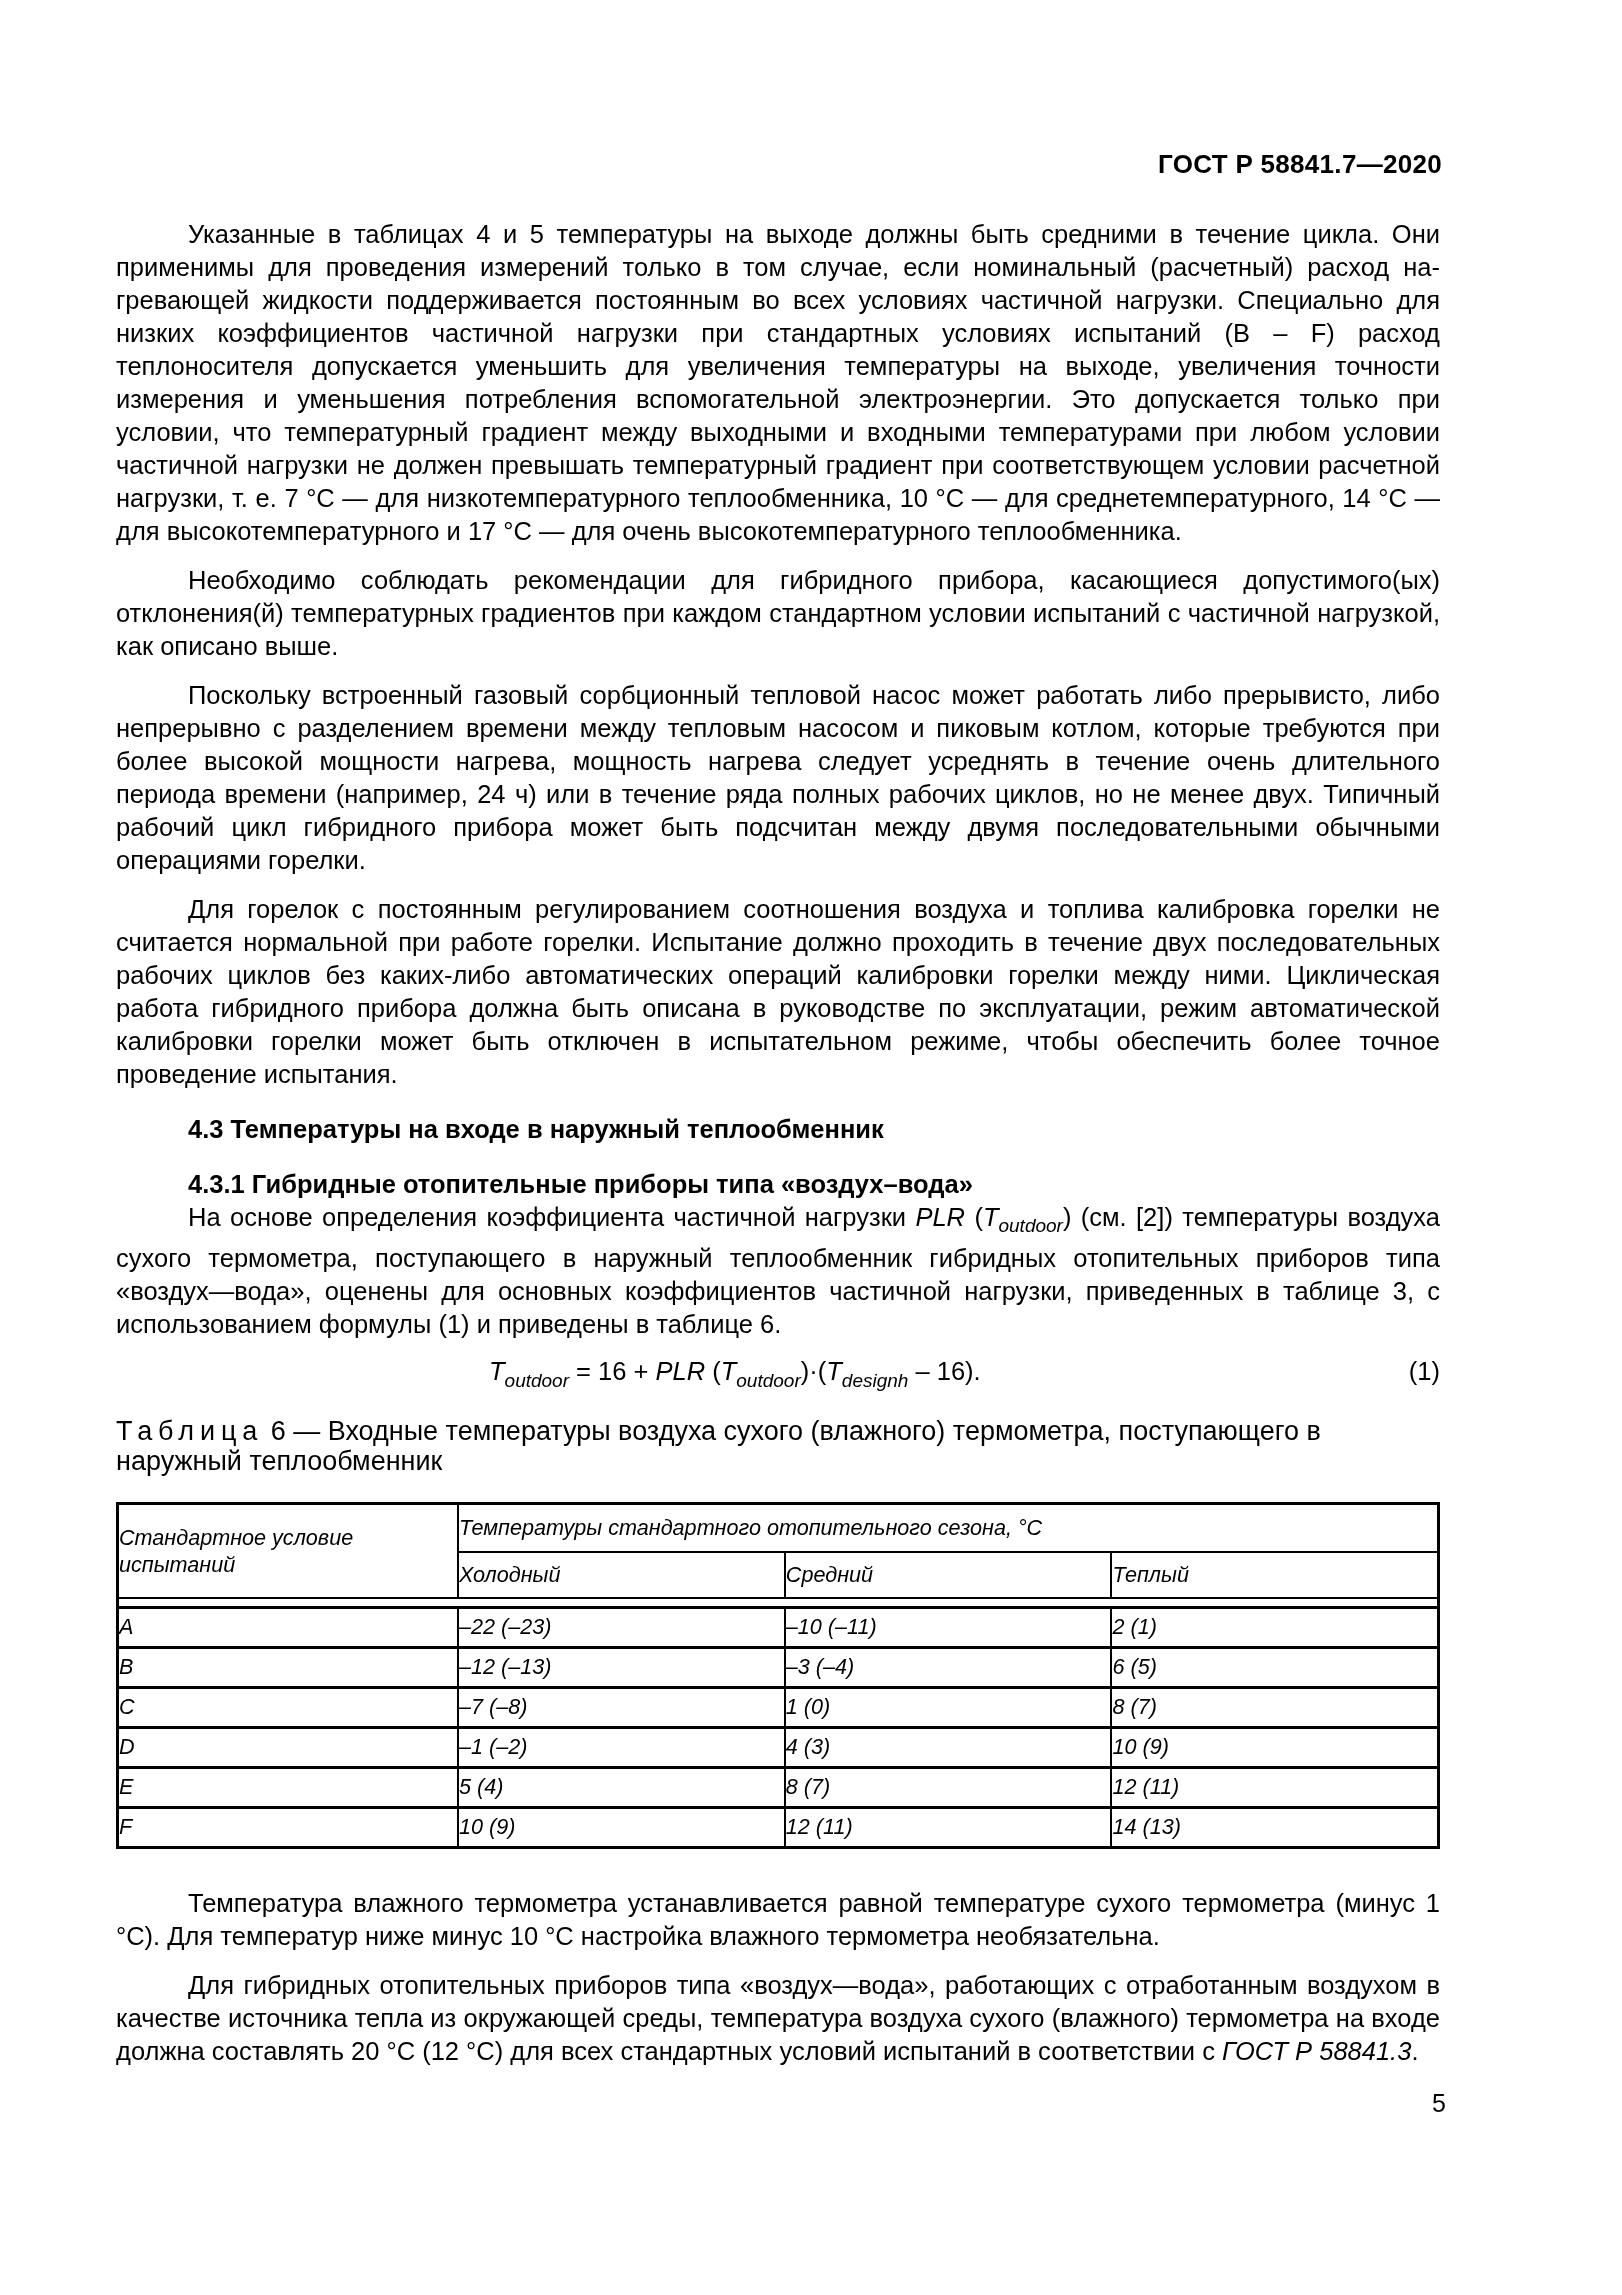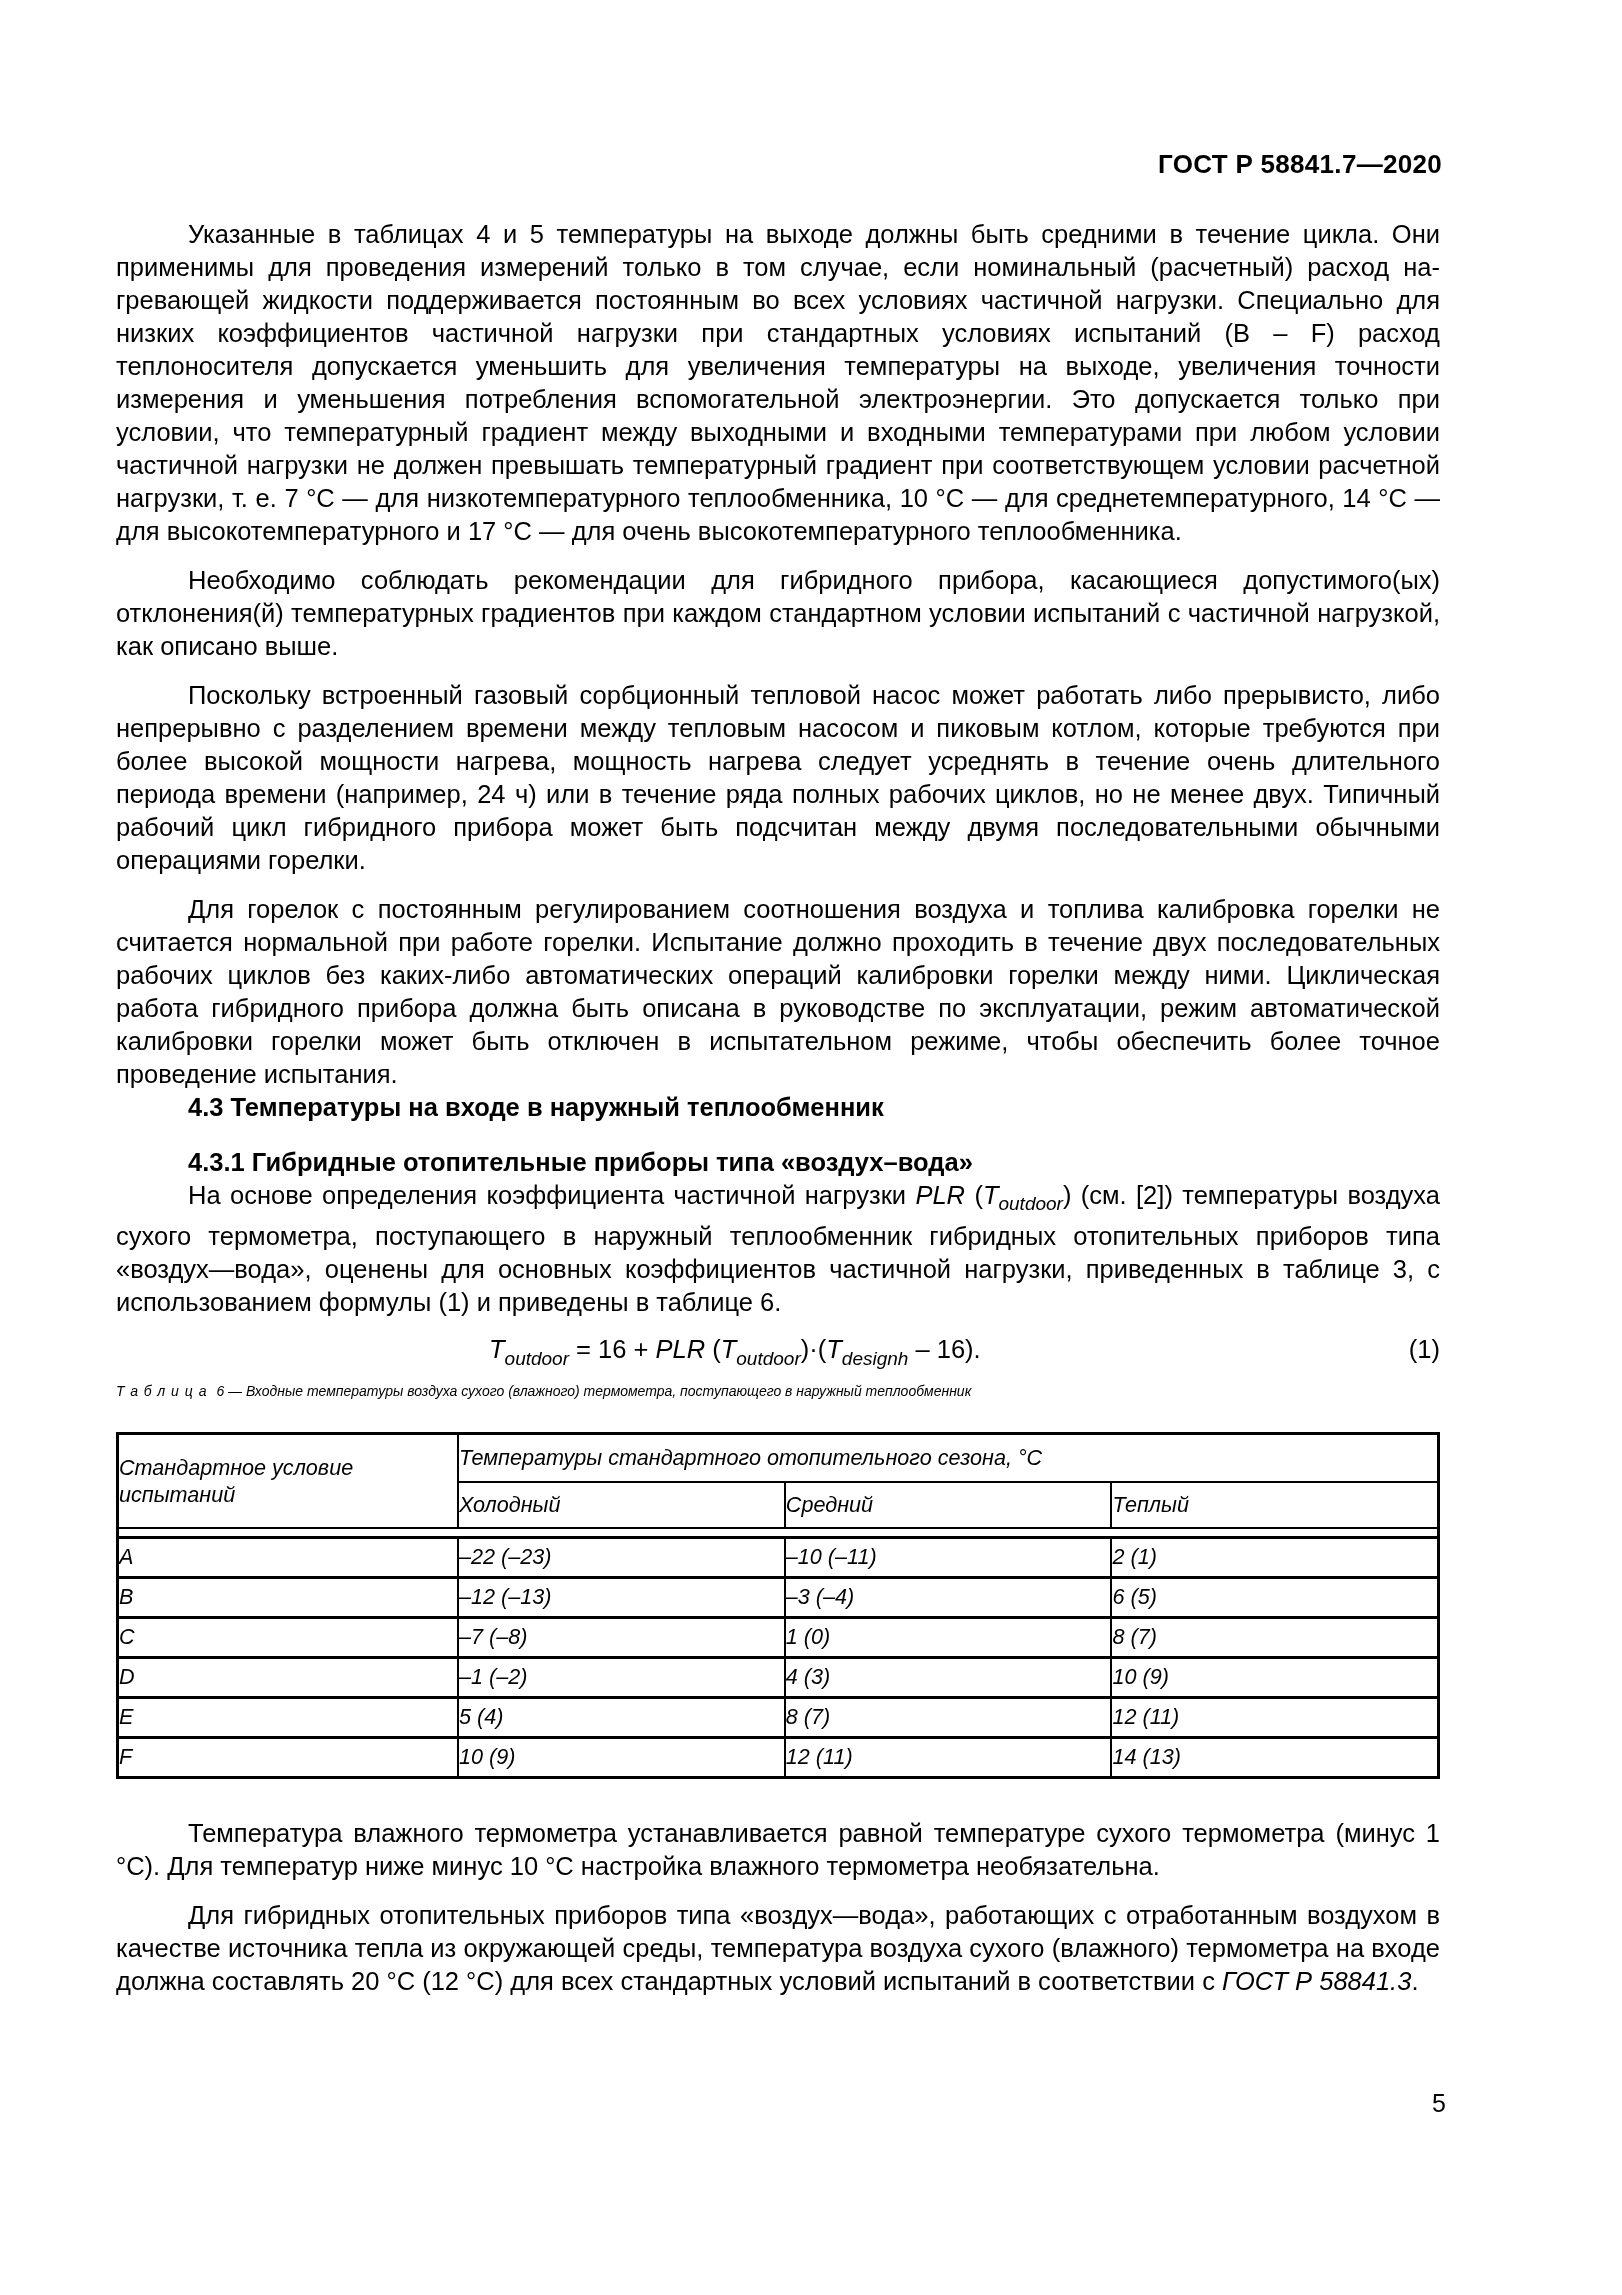--- a/index.html
+++ b/index.html
@@ -5,28 +5,28 @@
     html, body { margin: 0; padding: 0; background: #ffffff; }
     body { width: 1623px; height: 2295px; position: relative; overflow: hidden;
       font-family: "Liberation Sans", sans-serif; color: #000; }
     .header-code { position: absolute; top: 149px; right: 181px; font-weight: bold;
       font-size: 26px; letter-spacing: 0.3px; }
     .content { position: absolute; left: 116px; top: 218px; width: 1324px; }
     .p { font-size: 25.5px; line-height: 33px; text-align: justify; margin: 0;
       text-indent: 72px; hyphens: manual; }
     .p + .p { margin-top: 16px; }
     .h { font-size: 25.5px; font-weight: bold; margin: 0; padding-left: 72px; line-height: 33px; }
-    .h1 { }
+    .h1 { margin-top: 22px; }
     .h2 { margin-top: 22px; }
     .formula { position: relative; height: 41px; margin-top: 13px; font-size: 25.5px; }
     .formula .eq { position: absolute; left: 373px; top: 2.6px; }
     .formula .num { position: absolute; right: 0; top: 2.6px; }
     .formula i { font-style: italic; }
     .formula sub { font-size: 19px; vertical-align: -6.5px; font-style: italic; }
-    .caption { font-size: 14px; line-height: 30px; margin-top: 3px; font-style: italic; }
+    .caption { font-size: 27px; line-height: 30px; margin-top: 21px; }
     .caption .lbl { letter-spacing: 5.9px; }
     table.t6 { border-collapse: collapse; width: 1324px; margin-top: 26px; font-size: 21.6px; }
     table.t6 td, table.t6 th { border: 2px solid #000; text-align: left; font-weight: normal; padding: 0; font-style: italic; }
     table.t6 th.cond { width: 340px; line-height: 27.5px; }
     table.t6 th.span { height: 46px; }
     table.t6 th.sub { height: 44px; width: 327px; border-radius: 16px; }
     table.t6 tr.sep td { height: 6.5px; border-top: 2px solid #000; border-bottom: 3.9px solid #000; border-left: 2px solid #000; border-right: 2px solid #000; }
     table.t6 tbody tr.row td { height: 37px; border-top-width: 3.3px; }
     table.t6 { border: 3.9px solid #000; }
     .after { margin-top: 38px; }

